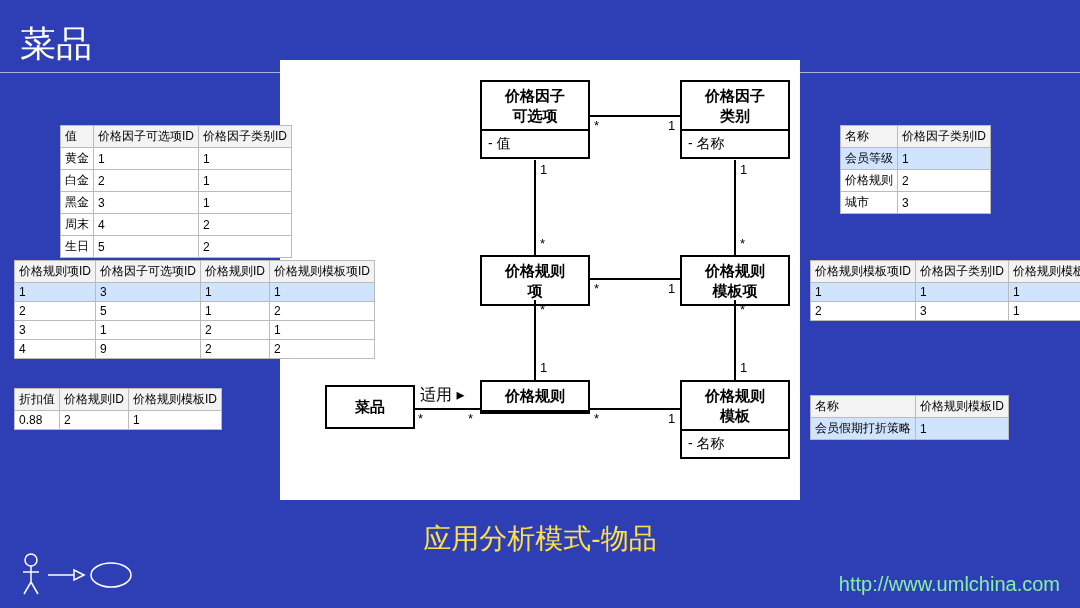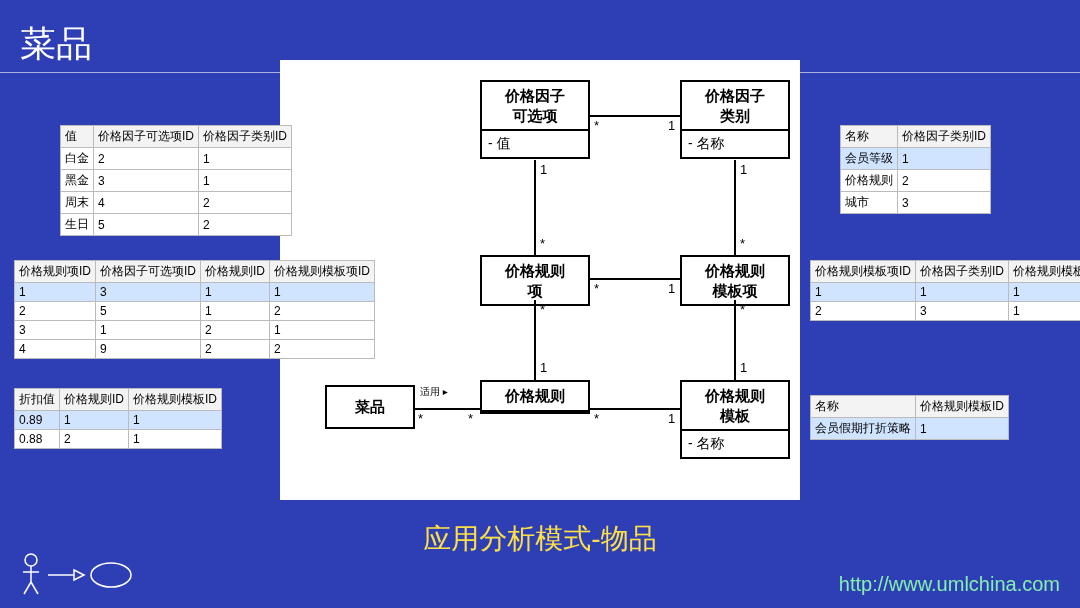--- a/index.html
+++ b/index.html
@@ -48,21 +48,21 @@
   font-size: 15px;
   line-height: 1.3;
 }
 .uml-attr {
   padding: 4px 6px;
   font-size: 14px;
   text-align: left;
 }
 .edge { position: absolute; background: black; }
 .mult { position: absolute; font-size: 13px; color: black; }
-.label { position: absolute; font-size: 10px; color: black; }
+.label { position: absolute; font-size: 16px; color: black; }
 
 .mini-table {
   position: absolute;
   background: white;
   border: 1px solid #999;
   font-size: 12px;
   border-collapse: collapse;
 }
 .mini-table th, .mini-table td {
   border: 1px solid #bbb;
@@ -165,20 +165,25 @@
 </div>
 
 <table class="mini-table" style="top:125px; left:60px;">
   <tbody>
       <tr>
         <th>值</th>
         <th>价格因子可选项ID</th>
         <th>价格因子类别ID</th>
       </tr>
   <tr>
+        <td>黄金</td>
+        <td>1</td>
+        <td>1</td>
+      </tr>
+  <tr>
         <td>白金</td>
         <td>2</td>
         <td>1</td>
       </tr>
   <tr>
         <td>黑金</td>
         <td>3</td>
         <td>1</td>
       </tr>
   <tr>
@@ -228,25 +233,20 @@
       </tr>
 </tbody>
   </table>
 
 <table class="mini-table" style="top:388px; left:14px;">
   <tbody>
       <tr>
         <th>折扣值</th>
         <th>价格规则ID</th>
         <th>价格规则模板ID</th>
-      </tr>
-  <tr class="sel">
-        <td>0.89</td>
-        <td>1</td>
-        <td>1</td>
       </tr>
   <tr>
         <td>0.88</td>
         <td>2</td>
         <td>1</td>
       </tr>
 </tbody>
   </table>
 
 <table class="mini-table" style="top:125px; left:840px;">

